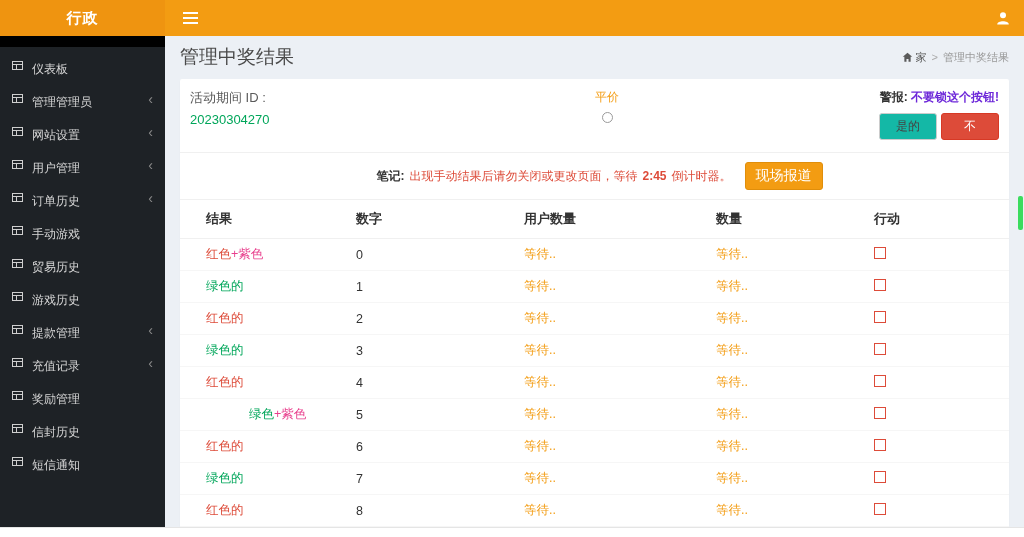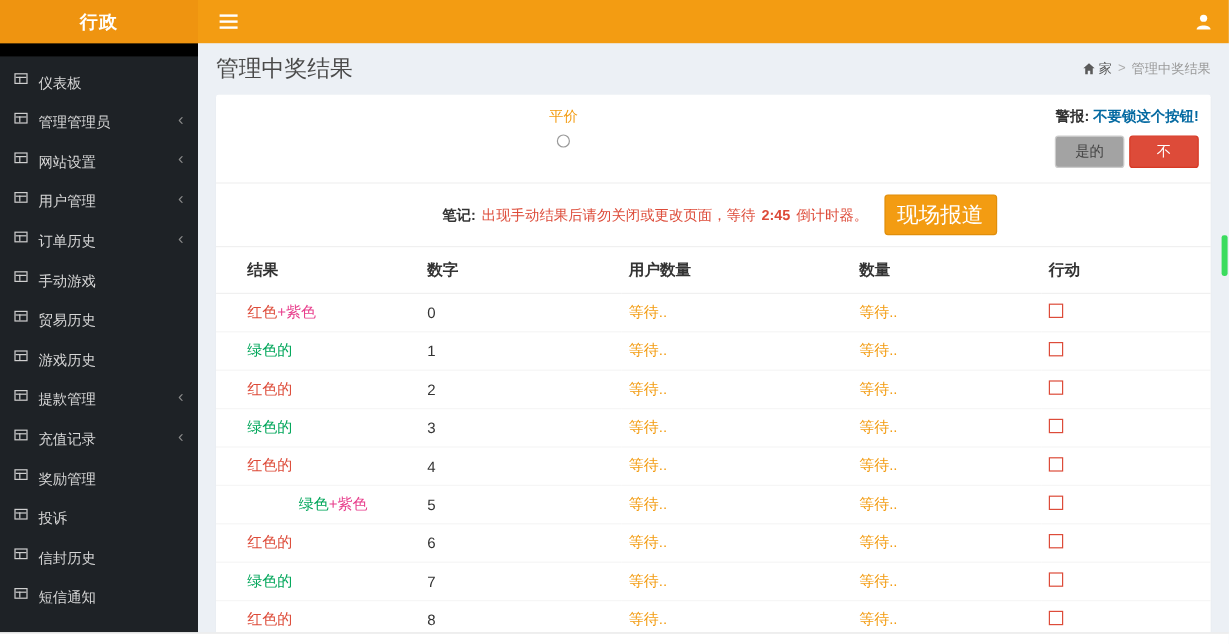--- a/index.html
+++ b/index.html
@@ -42,33 +42,33 @@
   .lab-red { color:#dd4b39; }
   .val-red { color:#dd4b39; margin-top:5px; }
   .col-period { width:275px; }
   .lab-dark { color:#5a5a5a; }
   .val-green { color:#00a65a; margin-top:5px; }
   .col-parity { flex:1; text-align:center; color:#f39c12; font-size:12px; }
   .radio { display:inline-block; width:11px; height:11px; border:1px solid #9a9a9a; border-radius:50%;
            margin-top:6px; background:#fff; cursor:pointer; }
   .col-alert { width:250px; text-align:right; }
   .alert-line { font-size:12px; font-weight:bold; color:#333; }
-  .alert-line .warn { color:#0369a1; }
+  .alert-line .warn { color:#6d28d9; }
   .btn-row { margin-top:7px; display:flex; justify-content:flex-end; gap:4px; }
   .btn { font-size:12px; padding:4px 16px; border-radius:3px; border:1px solid transparent; cursor:pointer;
          font-family:inherit; }
-  .btn-yes { background:#a3a3a3; border-color:#ccc; color:#444; }
+  .btn-yes { background:#14b8a6; border-color:#ccc; color:#444; }
   .btn-no  { background:#dd4b39; color:#fff; border-color:#d73925; padding:4px 22px; }
   
   .note-row { padding:9px 10px; border-bottom:1px solid #f0f0f0; text-align:center; font-size:12px; color:#333;
               display:flex; align-items:center; justify-content:center; gap:5px; }
   .note-label { font-weight:bold;margin-left:10px; }
   .note-red { color:#dd4b39; }
   .note-timer { color:#dd4b39; font-weight:bold; }
-  .btn-live { background:#f39c12; color:#fff; border:1px solid #e08e0b; font-size:18px; padding:4px 10px;
+  .btn-live { background:#f39c12; color:#fff; border:1px solid #e08e0b; font-size:14px; padding:4px 10px;
               border-radius:3px; margin-left:8px; cursor:pointer; font-family:Liberation Serif, serif; }
   
   table.results { width:100%; border-collapse:collapse; font-size:12.5px; color:#333; }
   table.results th { text-align:left; font-weight:bold; padding:10px 6px; border-bottom:1px solid #f0f0f0; font-size:13px; }
   table.results td { padding:7px 6px; border-bottom:1px solid #f6f6f6; }
   table.results th:first-child, table.results td:first-child { padding-left:26px; }
   .pending { color:#f39c12; }
   .cb { display:inline-block; width:12px; height:12px; border:1px solid #dd4b39; background:#fff; cursor:pointer; }
   
   .scroll-thumb { position:absolute; right:1px; top:196px; width:5px; height:34px; background:#3bdc5e;
@@ -141,24 +141,20 @@
         <span class="chev">‹</span>
       </li>
       <li class="side-item">
         <span class="mi"></span>
         <span>充值记录</span>
         <span class="chev">‹</span>
       </li>
       <li class="side-item">
         <span class="mi"></span>
         <span>奖励管理</span>
-      </li>
-      <li class="side-item">
-        <span class="mi"></span>
-        <span>投诉</span>
       </li>
       <li class="side-item">
         <span class="mi"></span>
         <span>信封历史</span>
       </li>
       <li class="side-item">
         <span class="mi"></span>
         <span>短信通知</span>
       </li>
     </ul>
@@ -175,20 +171,24 @@
         <span>家</span>
       </a>
       <span class="sep">&gt;</span>
       <span class="cur">管理中奖结果</span>
     </div>
   </div>
 
   <div class="box">
 
     <div class="info-row">
+      <div class="ir-col col-period">
+        <div class="lab-dark">活动期间 ID :</div>
+        <div class="val-green">20230304270</div>
+      </div>
       <div class="ir-col col-parity">
         <div>平价</div>
         <span class="radio"></span>
       </div>
       <div class="ir-col col-alert">
         <div class="alert-line">
           <span>警报:</span>
           <span class="warn">不要锁这个按钮!</span>
         </div>
         <div class="btn-row">

